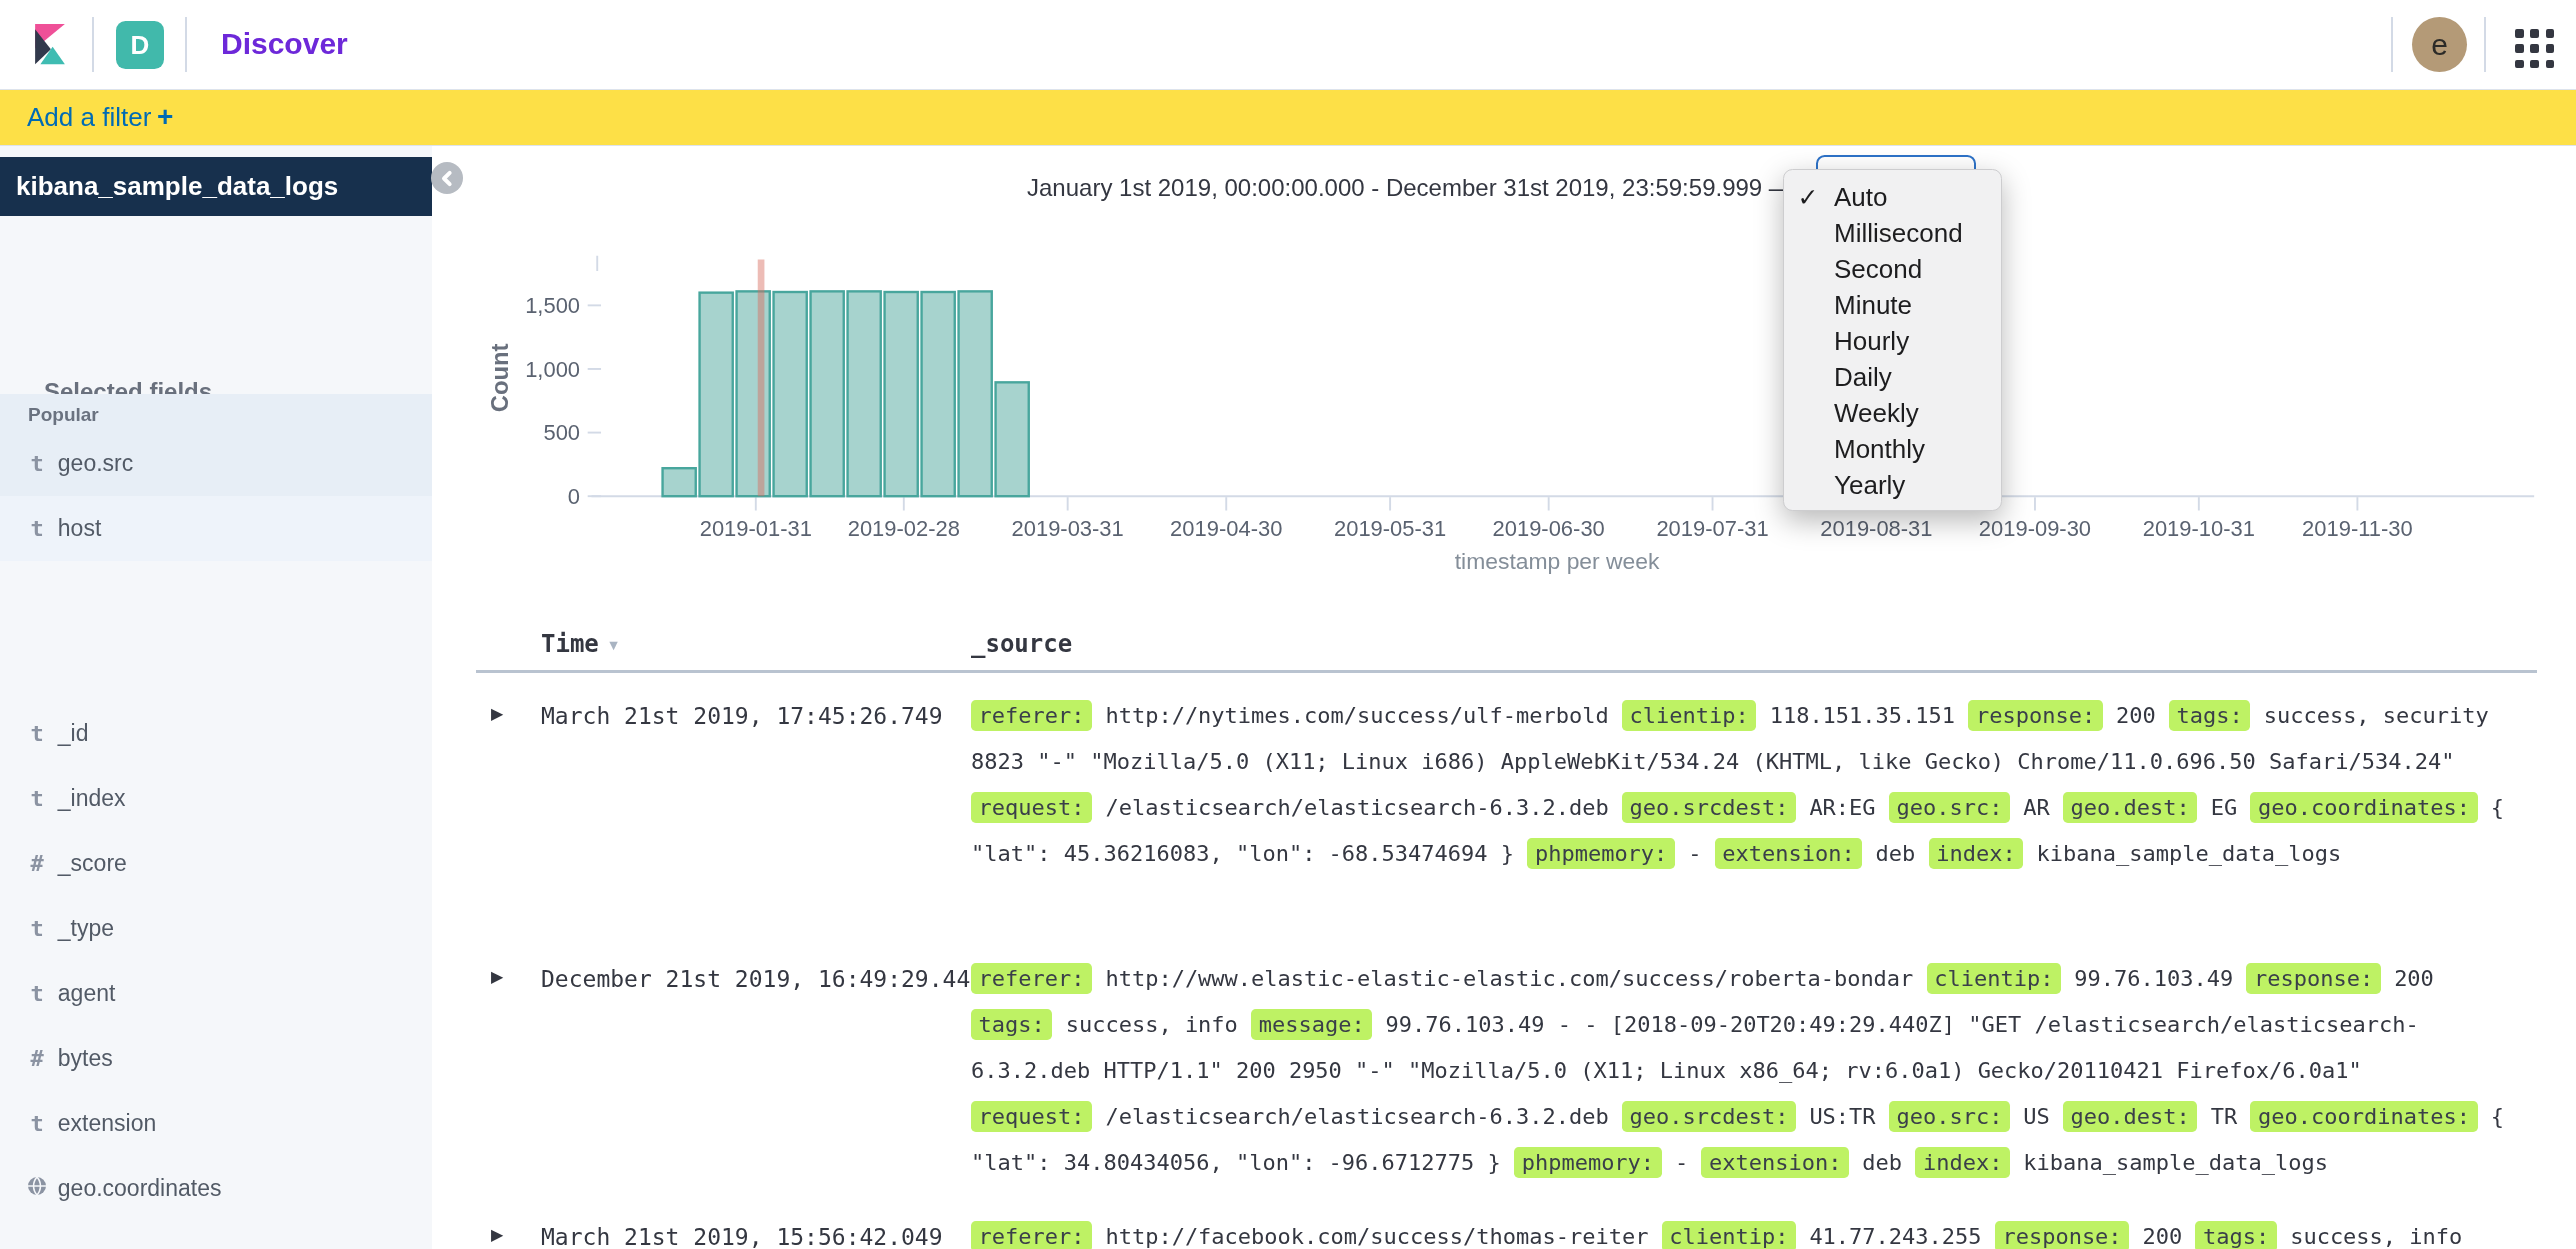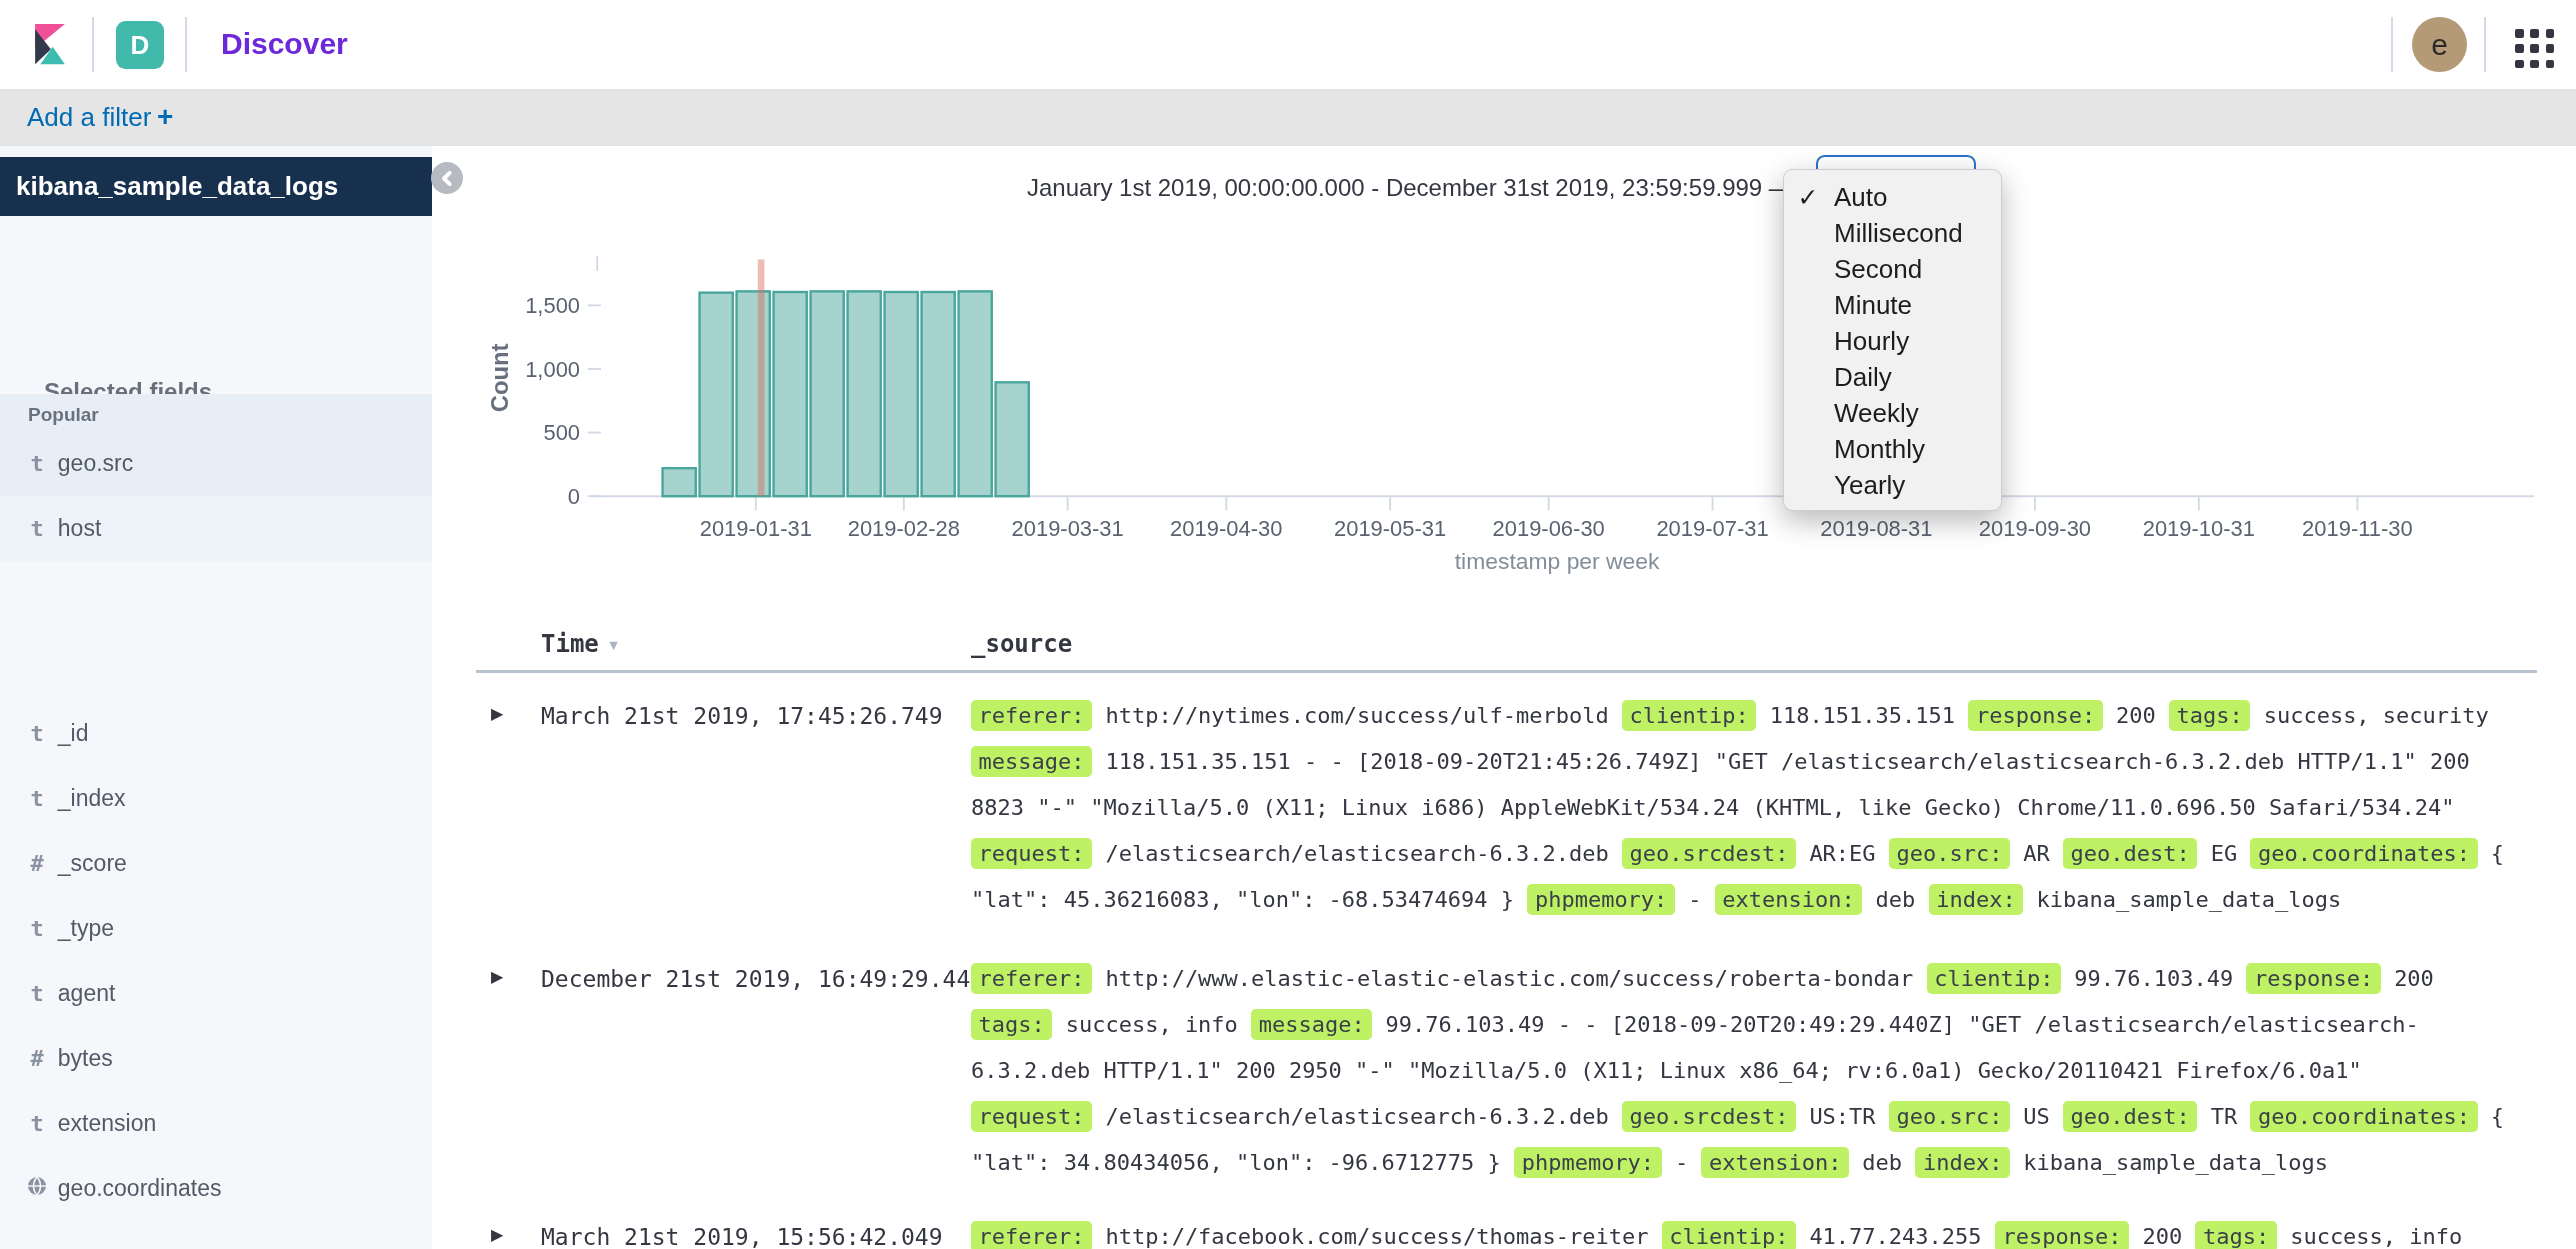--- a/index.html
+++ b/index.html
@@ -19,21 +19,21 @@
   .app-title { left:221px; top:27px; font-size:30px; font-weight:600; color:#6d28d9; }
   .avatar { left:2412px; top:17px; width:55px; height:55px; border-radius:50%;
     background:#b49a77; color:#2c2b28; font-size:30px;
     display:flex; align-items:center; justify-content:center; }
   .grid-icon { left:2515px; top:29px; width:44px; height:38px;
     display:grid; grid-template-columns:repeat(3,8.6px); grid-template-rows:repeat(3,8.6px);
     gap:6.7px; }
   .grid-icon i { background:#343741; border-radius:1.9px; }
 
   
-  .filterbar { left:0; top:90px; width:2576px; height:56px; background:#e5e5e5;
+  .filterbar { left:0; top:90px; width:2576px; height:56px; background:#fde047;
     border-bottom:1.9px solid #dde3ec; z-index:15; }
   .addfilter { left:27px; top:11.4px; font-size:26px; color:#006bb4; }
   .addfilter b { font-weight:800; font-size:28px; margin-left:5.7px; }
 
   
   .sidebar { left:0; top:146px; width:432px; height:1104px; background:#f5f7fa; z-index:5; }
   .idx-header { left:0; top:11.4px; width:432px; height:59px; background:#17304d;
     color:#fff; font-weight:bold; font-size:26px; display:flex; align-items:center;
     padding-left:16px; }
   .side-heading { font-size:24px; font-weight:bold; color:#69707d; left:16px;margin-left:28px; }
@@ -250,21 +250,20 @@
 
 <div class="abs th" style="left:541px;top:630px"><span class="mono">Time</span><span class="sort-caret">▼</span></div>
 <div class="abs th mono" style="left:971px;top:630px">_source</div>
 <div class="abs th-line"></div>
 <div id="doc-rows">
     <div class="abs doc-row" style="top: 693px;">
       <span class="row-arrow">▶</span>
       <div class="row-time mono">March 21st 2019, 17:45:26.749</div>
       <div class="row-src">
         <div class="src-line"><span class="badge">referer:</span> <span>http://nytimes.com/success/ulf-merbold</span> <span class="badge">clientip:</span> <span>118.151.35.151</span> <span class="badge">response:</span> <span>200</span> <span class="badge">tags:</span> <span>success, security</span></div>
-        <div class="src-line"><span class="badge">message:</span> <span>118.151.35.151 - - [2018-09-20T21:45:26.749Z] "GET /elasticsearch/elasticsearch-6.3.2.deb HTTP/1.1" 200</span></div>
         <div class="src-line"><span>8823 "-" "Mozilla/5.0 (X11; Linux i686) AppleWebKit/534.24 (KHTML, like Gecko) Chrome/11.0.696.50 Safari/534.24"</span></div>
         <div class="src-line"><span class="badge">request:</span> <span>/elasticsearch/elasticsearch-6.3.2.deb</span> <span class="badge">geo.srcdest:</span> <span>AR:EG</span> <span class="badge">geo.src:</span> <span>AR</span> <span class="badge">geo.dest:</span> <span>EG</span> <span class="badge">geo.coordinates:</span> <span>{</span></div>
         <div class="src-line"><span>"lat": 45.36216083, "lon": -68.53474694 }</span> <span class="badge">phpmemory:</span> <span>-</span> <span class="badge">extension:</span> <span>deb</span> <span class="badge">index:</span> <span>kibana_sample_data_logs</span></div>
       </div>
     </div>
     <div class="abs doc-row" style="top: 956px;">
       <span class="row-arrow">▶</span>
       <div class="row-time mono">December 21st 2019, 16:49:29.440</div>
       <div class="row-src">
         <div class="src-line"><span class="badge">referer:</span> <span>http://www.elastic-elastic-elastic.com/success/roberta-bondar</span> <span class="badge">clientip:</span> <span>99.76.103.49</span> <span class="badge">response:</span> <span>200</span></div>

